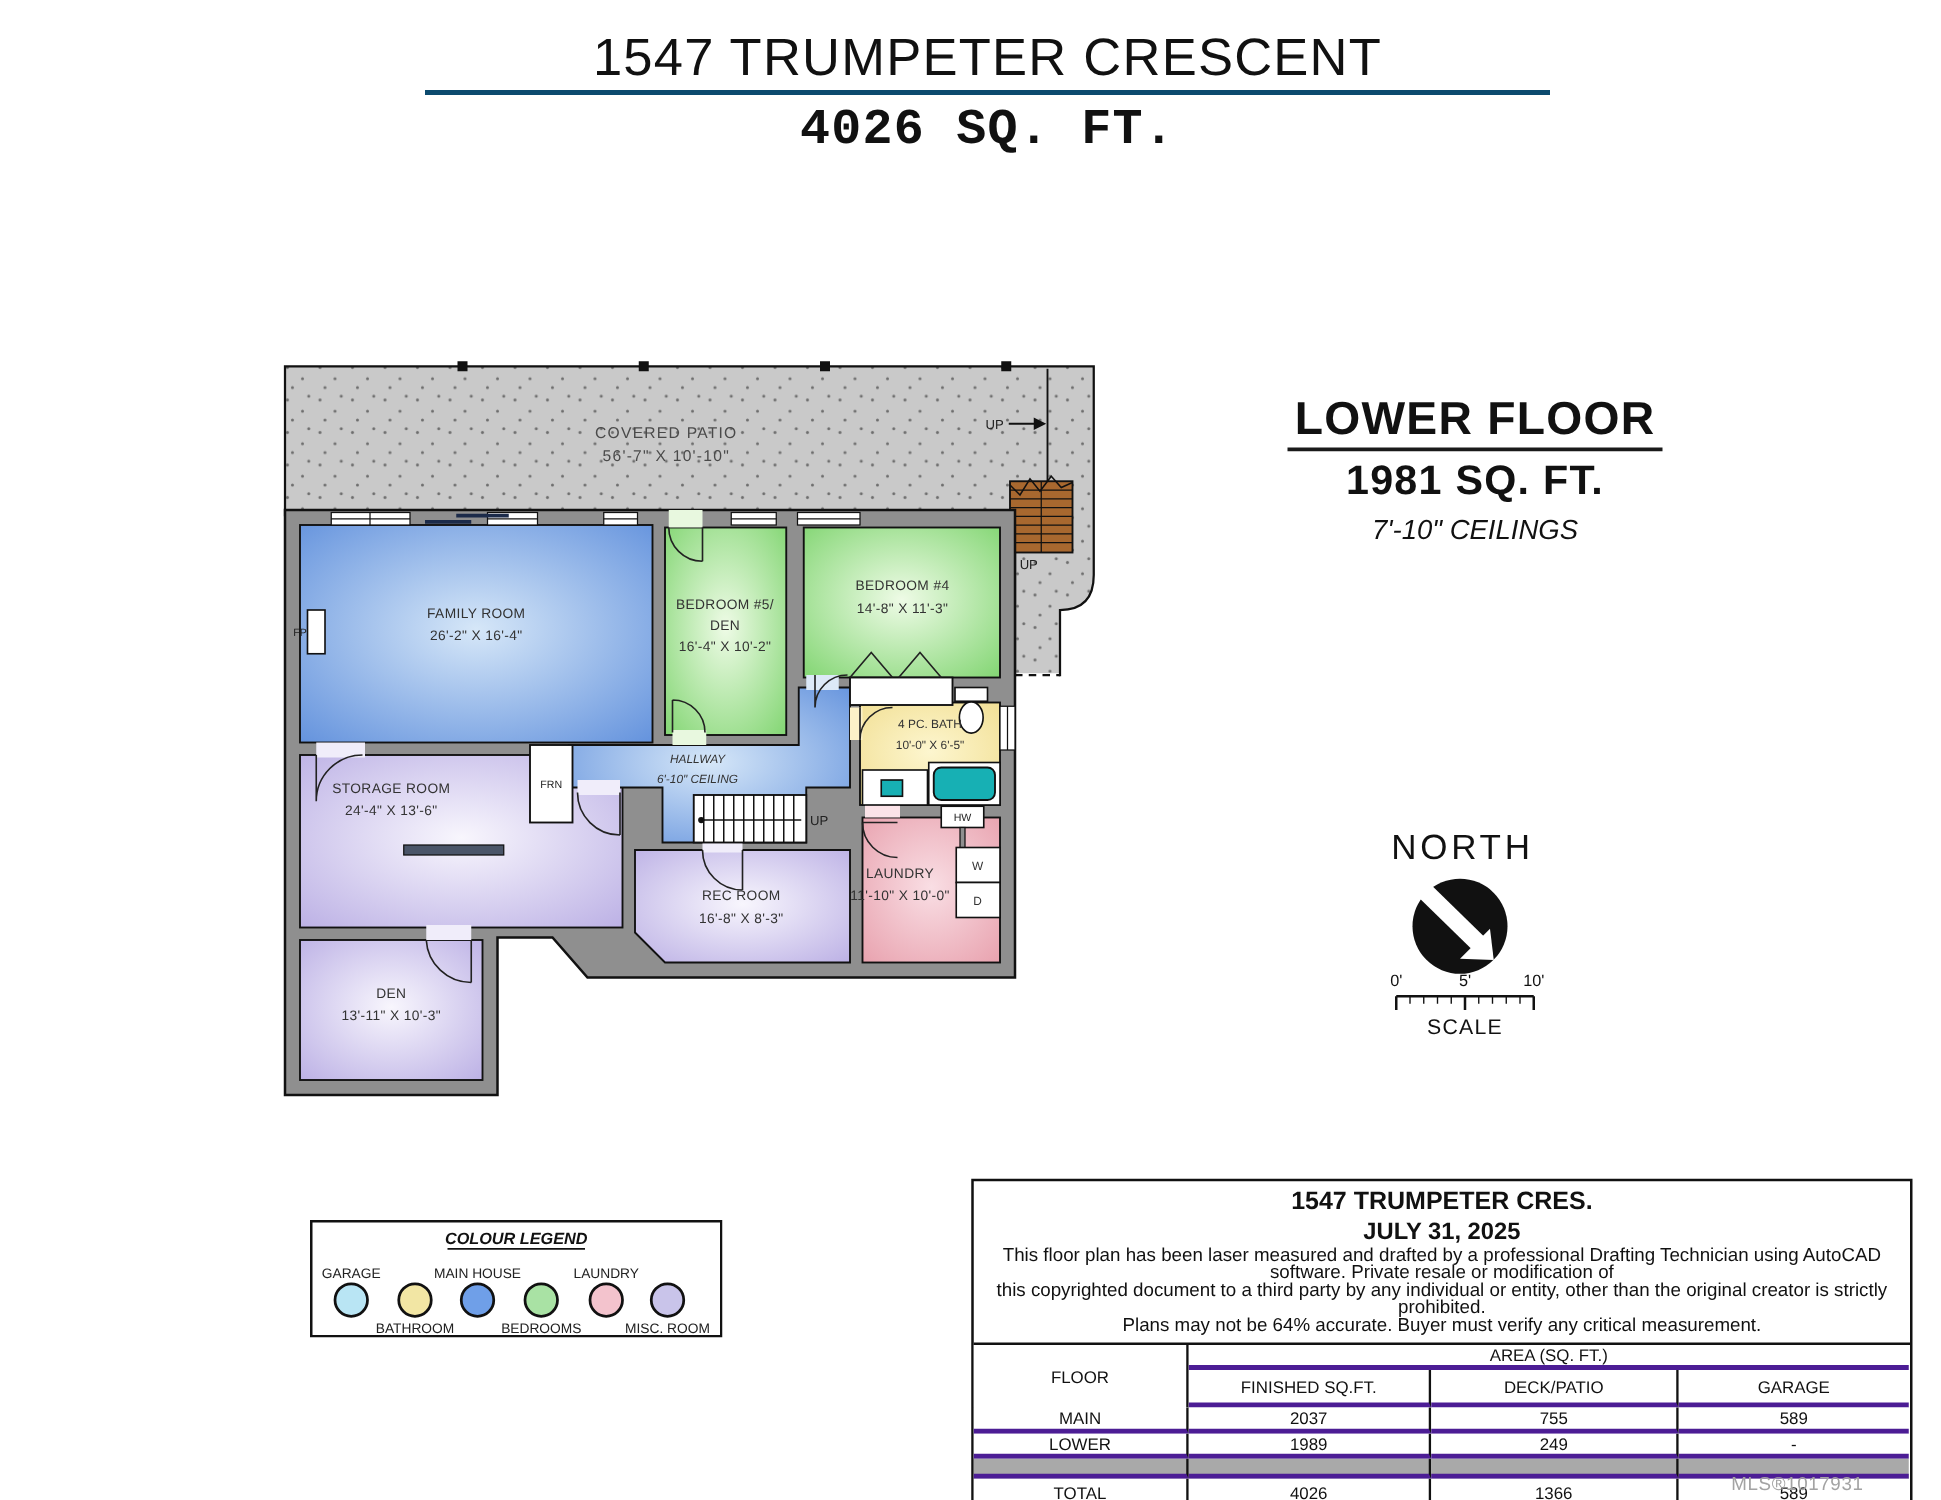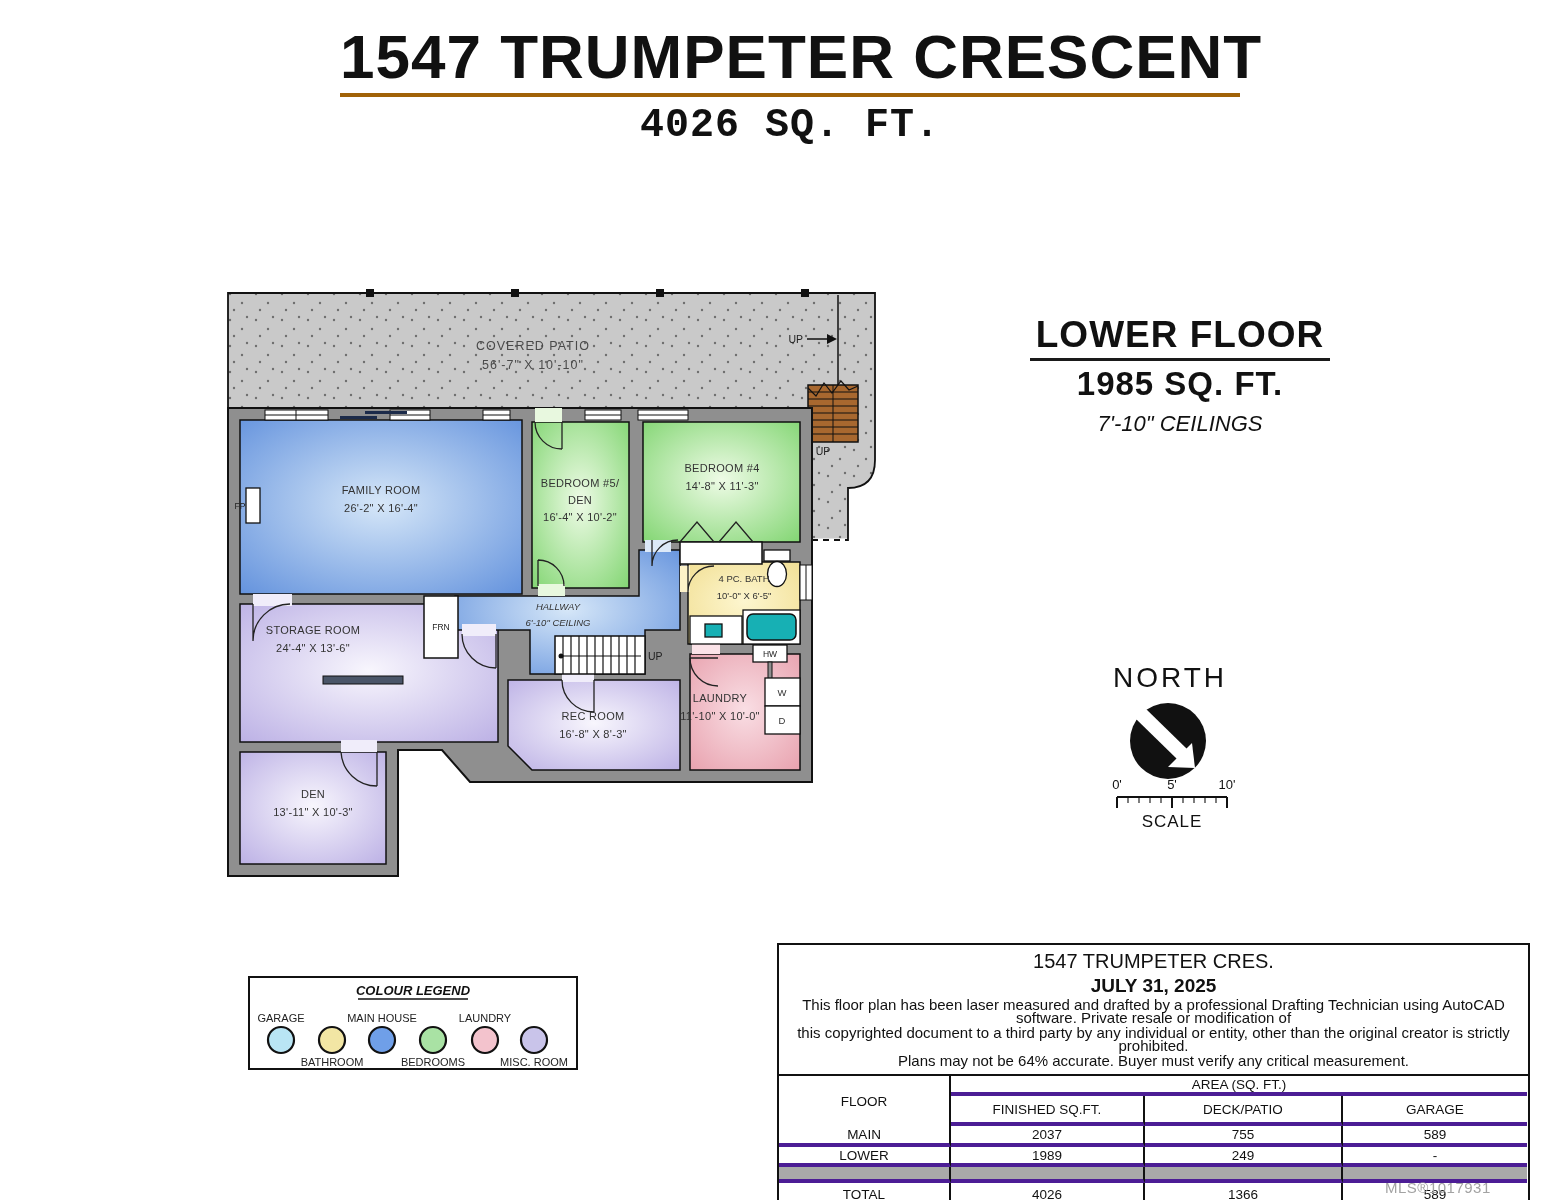--- a/index.html
+++ b/index.html
@@ -1,22 +1,22 @@
 <!DOCTYPE html>
 <html><head>
 <meta charset="utf-8">
 <style>
   html,body{margin:0;padding:0;background:#fff;}
   .page{position:relative;width:1553px;height:1200px;background:#fff;overflow:hidden;
         font-family:"Liberation Sans",sans-serif;color:#111;}
   .abs{position:absolute;}
   
   .title-wrap{left:340px;top:24px;width:900px;text-align:center;}
-  .title-main{font-size:62px;font-weight:bold;letter-spacing:1px;line-height:1.05;
-              border-bottom:4px solid #a16207;padding-bottom:4px;white-space:nowrap;}
+  .title-main{font-size:42px;font-weight:normal;letter-spacing:1px;line-height:1.05;
+              border-bottom:4px solid #0c4a6e;padding-bottom:4px;white-space:nowrap;}
   .title-sub{font-size:40px;font-weight:bold;margin-top:6px;letter-spacing:1px;font-family:Liberation Mono, monospace;}
   
   .floorhead{left:1020px;top:314px;width:320px;text-align:center;}
   .fh-name{font-size:37px;font-weight:bold;display:inline-block;border-bottom:3px solid #1a1a1a;
            padding:0 6px 2px 6px;letter-spacing:1px;white-space:nowrap;}
   .fh-area{font-size:33px;font-weight:bold;margin-top:4px;letter-spacing:1px;}
   .fh-ceil{font-size:22px;font-style:italic;margin-top:8px;}
   
   text{font-family:"Liberation Sans",sans-serif;}
   .rl{font-size:11px;fill:#333;letter-spacing:.3px;}
@@ -24,21 +24,21 @@
   .rl-s{font-size:9.5px;fill:#333;}
   .rl-i{font-size:9.5px;fill:#333;font-style:italic;}
   .rl-t{font-size:8.5px;fill:#222;}
   .rl-up{font-size:10.5px;fill:#222;}
   
   .lg-title{font-size:13px;font-style:italic;font-weight:bold;fill:#111;}
   .lg-label{font-size:11px;fill:#222;}
   
   .itable{left:777px;top:943px;width:753px;border:2.5px solid #111;box-sizing:border-box;background:#fff;}
   .it-head{border-bottom:2px solid #111;text-align:center;padding:5px 8px 7px 8px;}
-  .it-title{font-size:20px;font-weight:normal;}
+  .it-title{font-size:20px;font-weight:bold;}
   .it-date{font-size:19px;font-weight:bold;margin-top:2px;}
   .it-disc{font-size:15px;line-height:13.4px;margin-top:1px;}
   .it-disc:first-of-type{margin-top:5px;}
   .it-grid{display:grid;grid-template-columns:172px 194px 198px 184px;
            grid-template-rows:20px 30px 21px 20px 16px 22px;}
   .cell{display:flex;align-items:center;justify-content:center;font-size:13.5px;
         box-sizing:border-box;background:#fff;}
   .br{border-right:2px solid #111;}
   .bb{border-bottom:4px solid #4c1d95;}
   .c-floor{grid-row:1/3;grid-column:1;}
@@ -52,21 +52,21 @@
 
 <div class="page">
 
   <div class="abs title-wrap">
     <div class="title-main">1547 TRUMPETER CRESCENT</div>
     <div class="title-sub">4026 SQ. FT.</div>
   </div>
 
   <div class="abs floorhead">
     <div><span class="fh-name">LOWER FLOOR</span></div>
-    <div class="fh-area">1985 SQ. FT.</div>
+    <div class="fh-area">1981 SQ. FT.</div>
     <div class="fh-ceil">7'-10" CEILINGS</div>
   </div>
 
   <svg class="abs" style="left:225px;top:288px;" width="660" height="592" viewBox="0 0 660 592">
     <defs>
       <pattern id="dots" width="26" height="26" patternUnits="userSpaceOnUse">
         <rect width="26" height="26" fill="#c9c9c9"></rect>
         <g fill="#6e6e6e">
           <circle cx="5" cy="6" r="1.2"></circle>
             <circle cx="17" cy="15" r="1.2"></circle>

